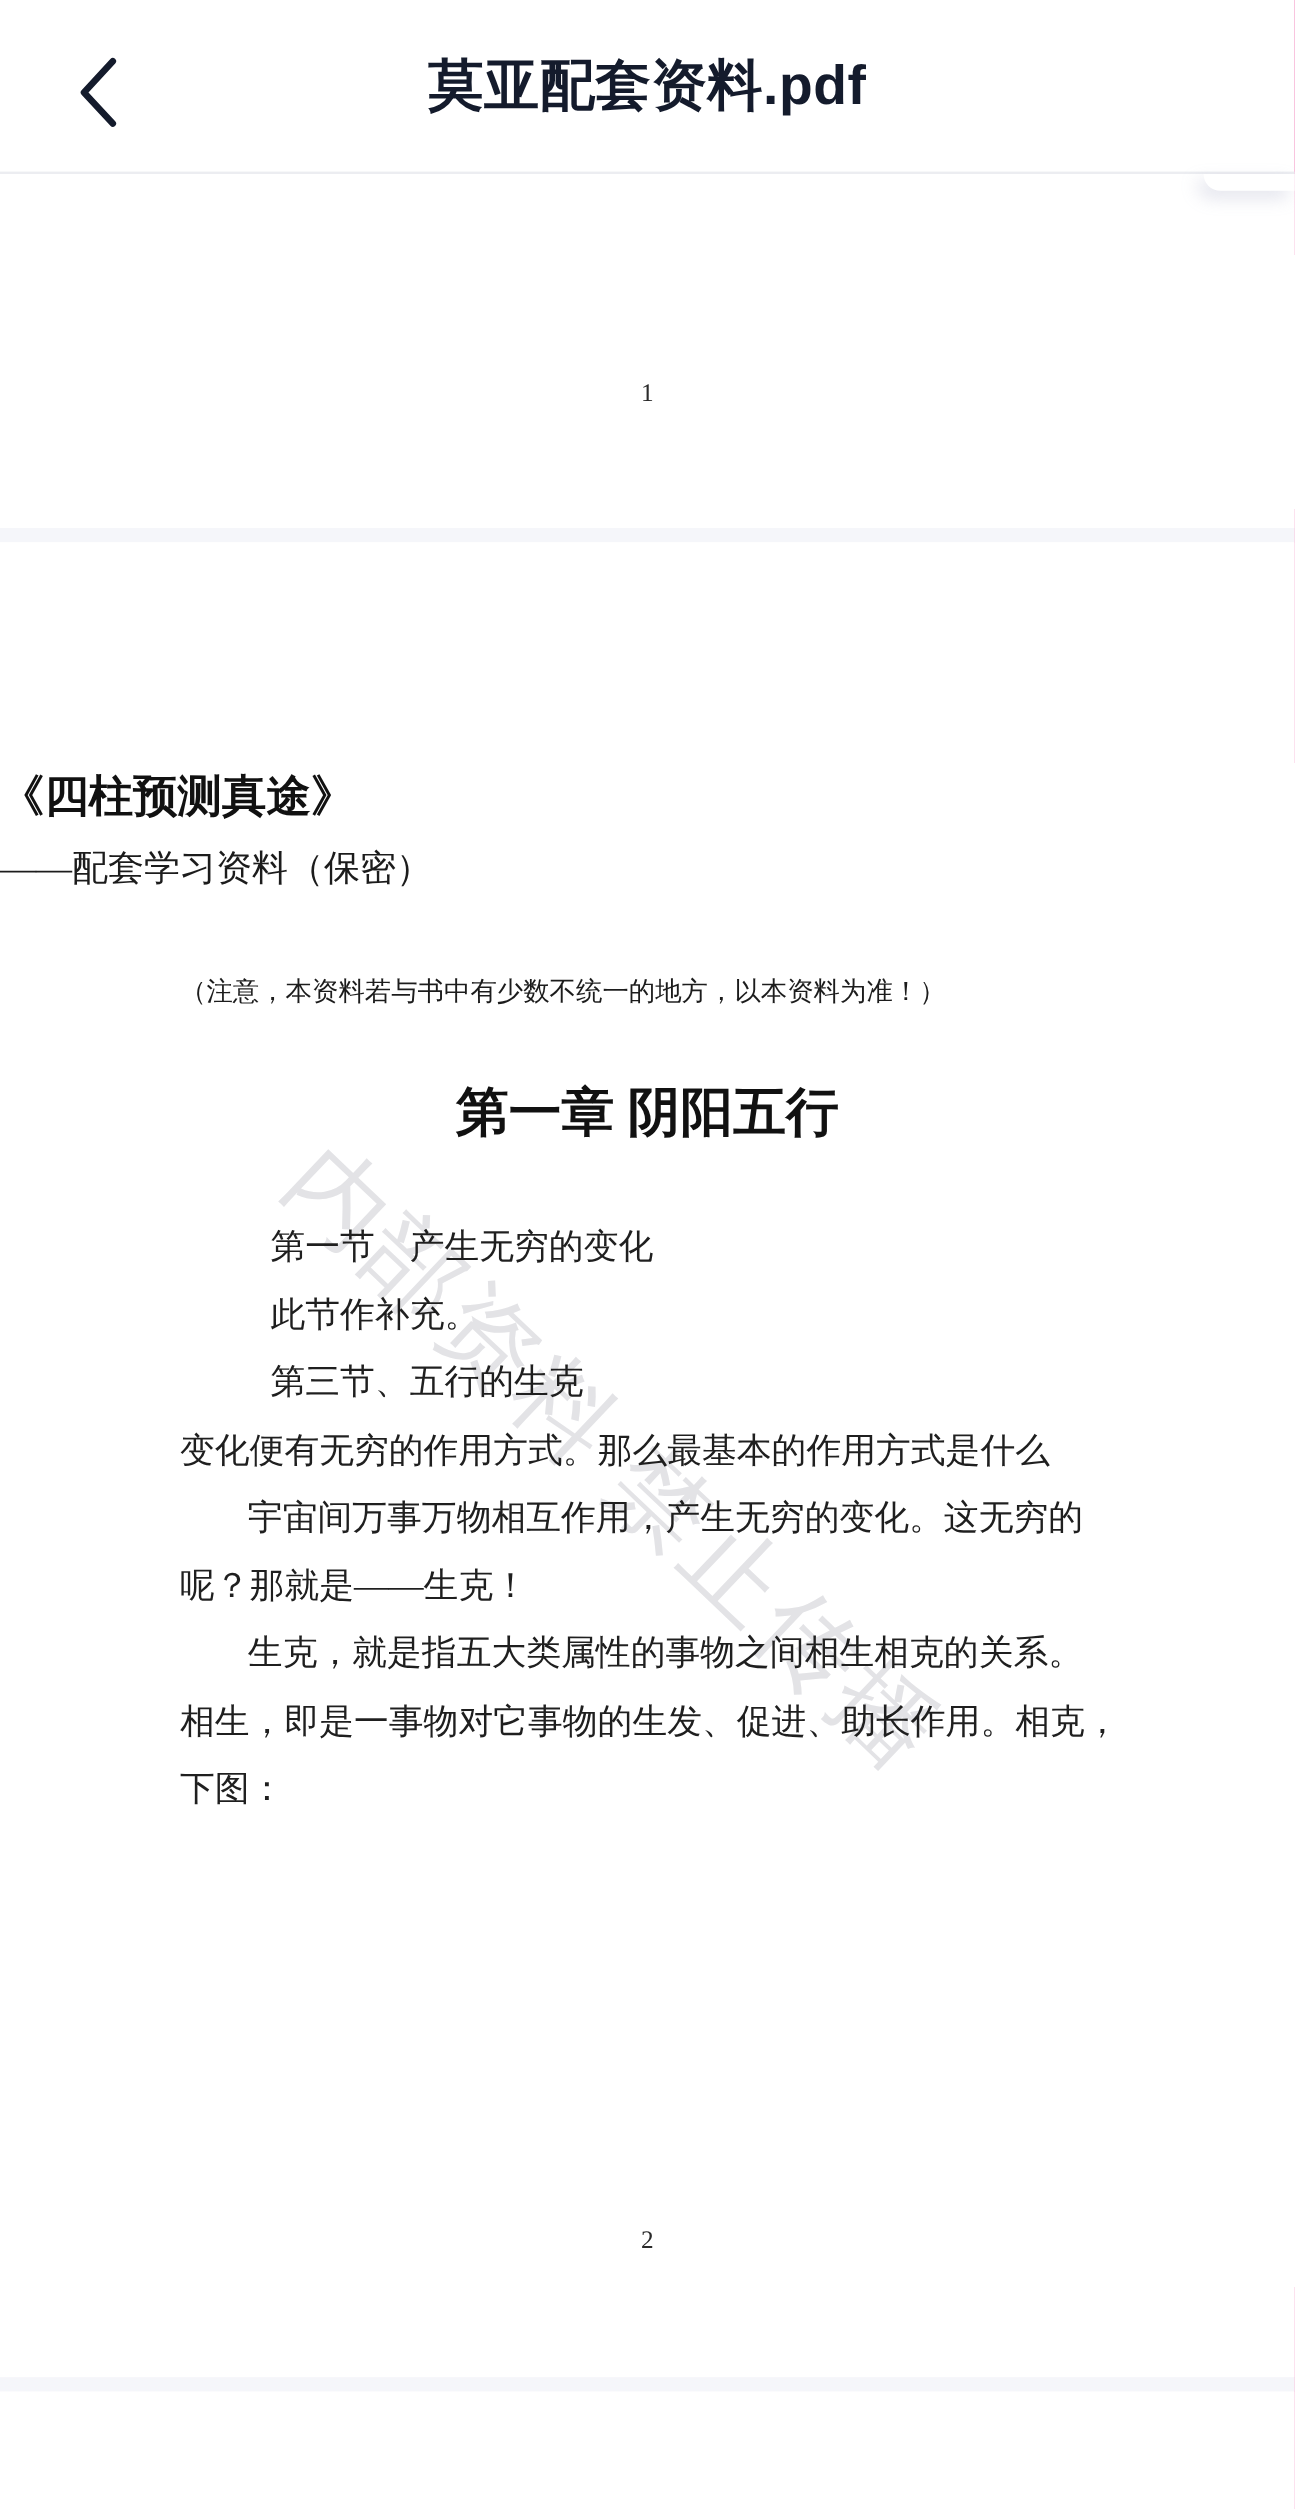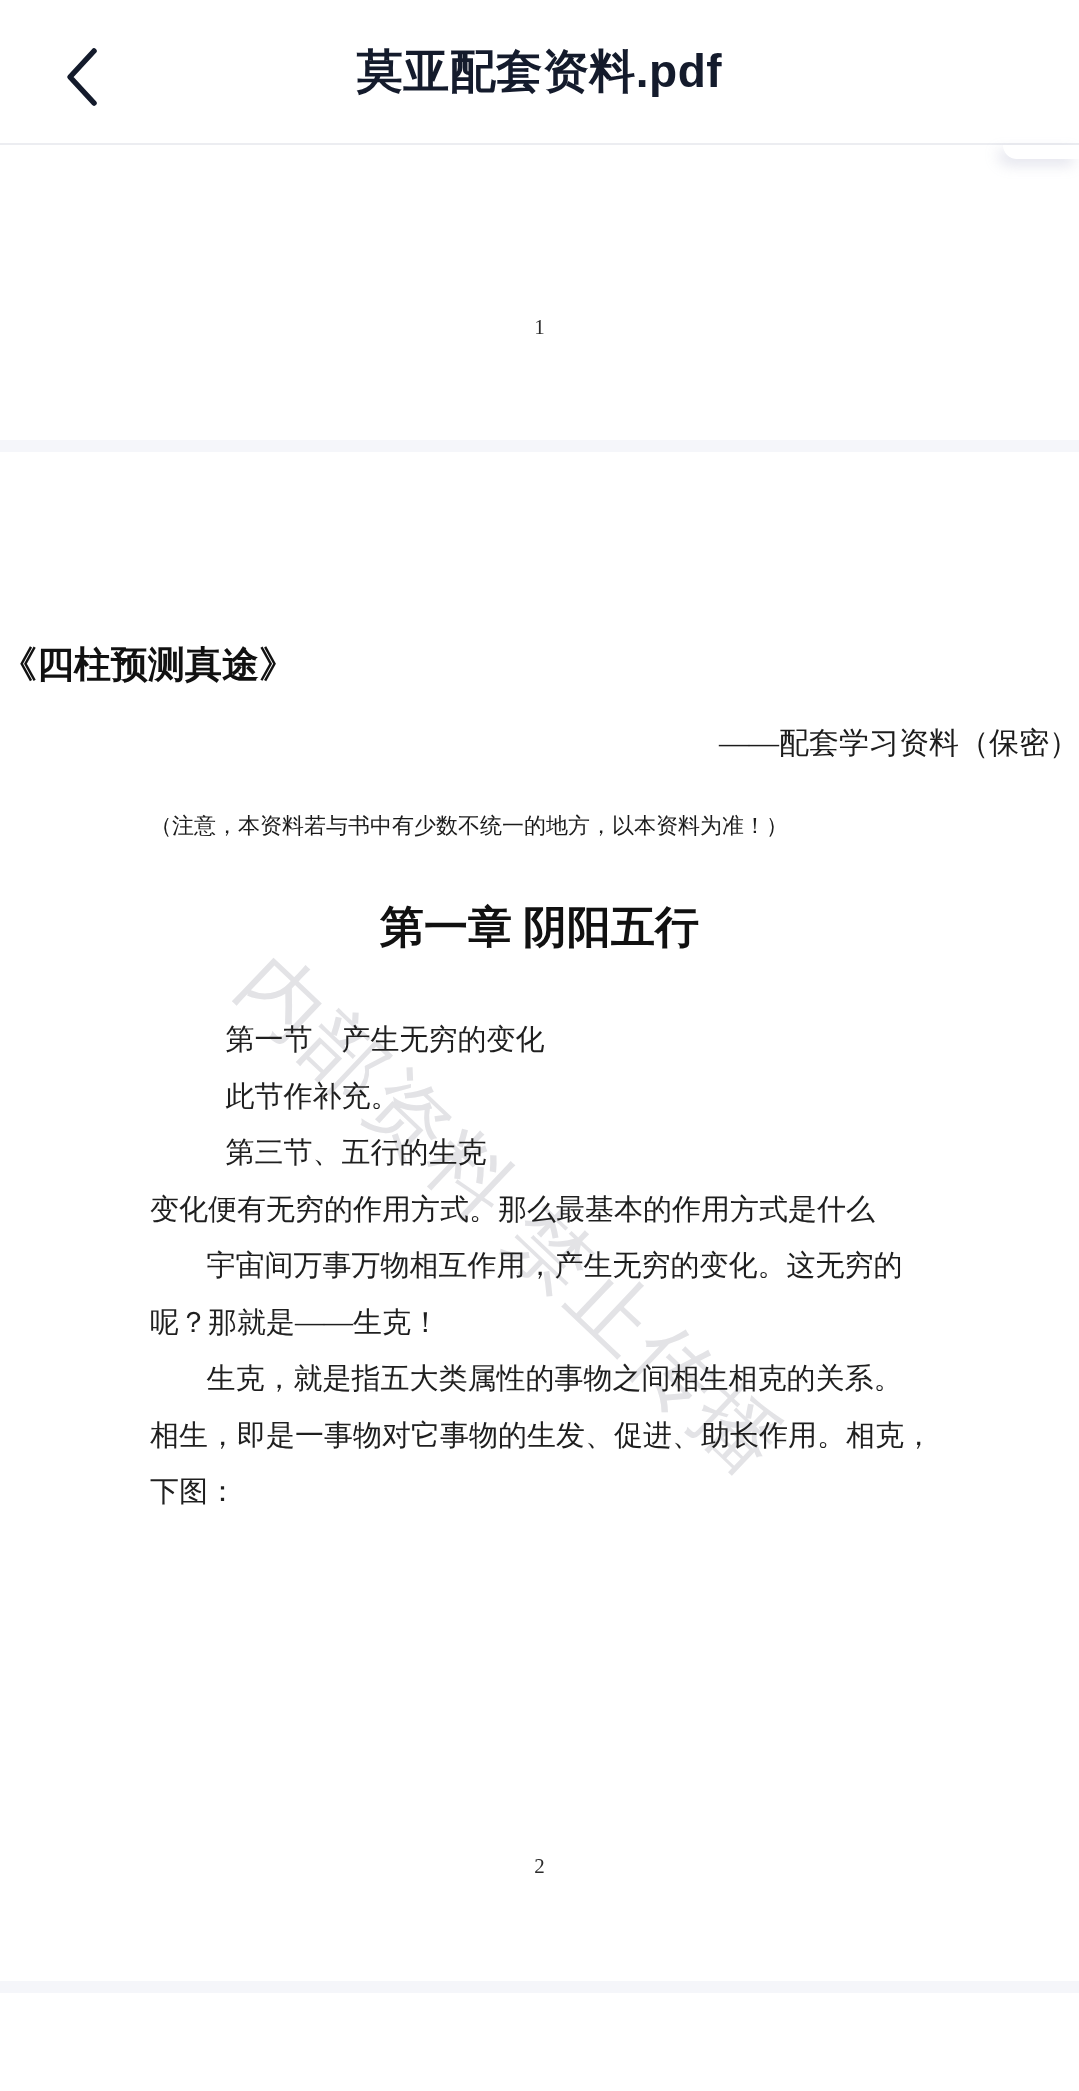--- a/index.html
+++ b/index.html
@@ -54,22 +54,22 @@
     position:absolute;left:290px;top:478px;transform:rotate(43.5deg);
     transform-origin:0 0;white-space:nowrap;
     font-size:82px;letter-spacing:4px;color:var(--watermark,#e3e3e6);
     z-index:0;user-select:none;
   }
   .doc-title{
     position:absolute;left:0;top:190px;width:100%;text-align:left;
     font-size:37px;font-weight:700;color:#111;line-height:46px;z-index:1;
   }
   .doc-subtitle{
-    position:absolute;left:0;top:253px;width:100%;text-align:right;
-    font-size:30px;color:#1c1c1c;line-height:38px;z-index:1;margin-top:19px;
+    position:absolute;left:0;top:253px;width:100%;text-align:left;
+    font-size:30px;color:#1c1c1c;line-height:38px;z-index:1;
   }
   .doc-byline{
     position:absolute;left:0;top:301px;width:100%;text-align:center;
     font-size:21px;color:#1c1c1c;line-height:27px;z-index:1;
   }
   .doc-note{
     position:absolute;left:150px;top:360px;width:779px;
     font-size:22px;color:#1c1c1c;line-height:27px;z-index:1;white-space:nowrap;
   }
   .chapter-heading{

